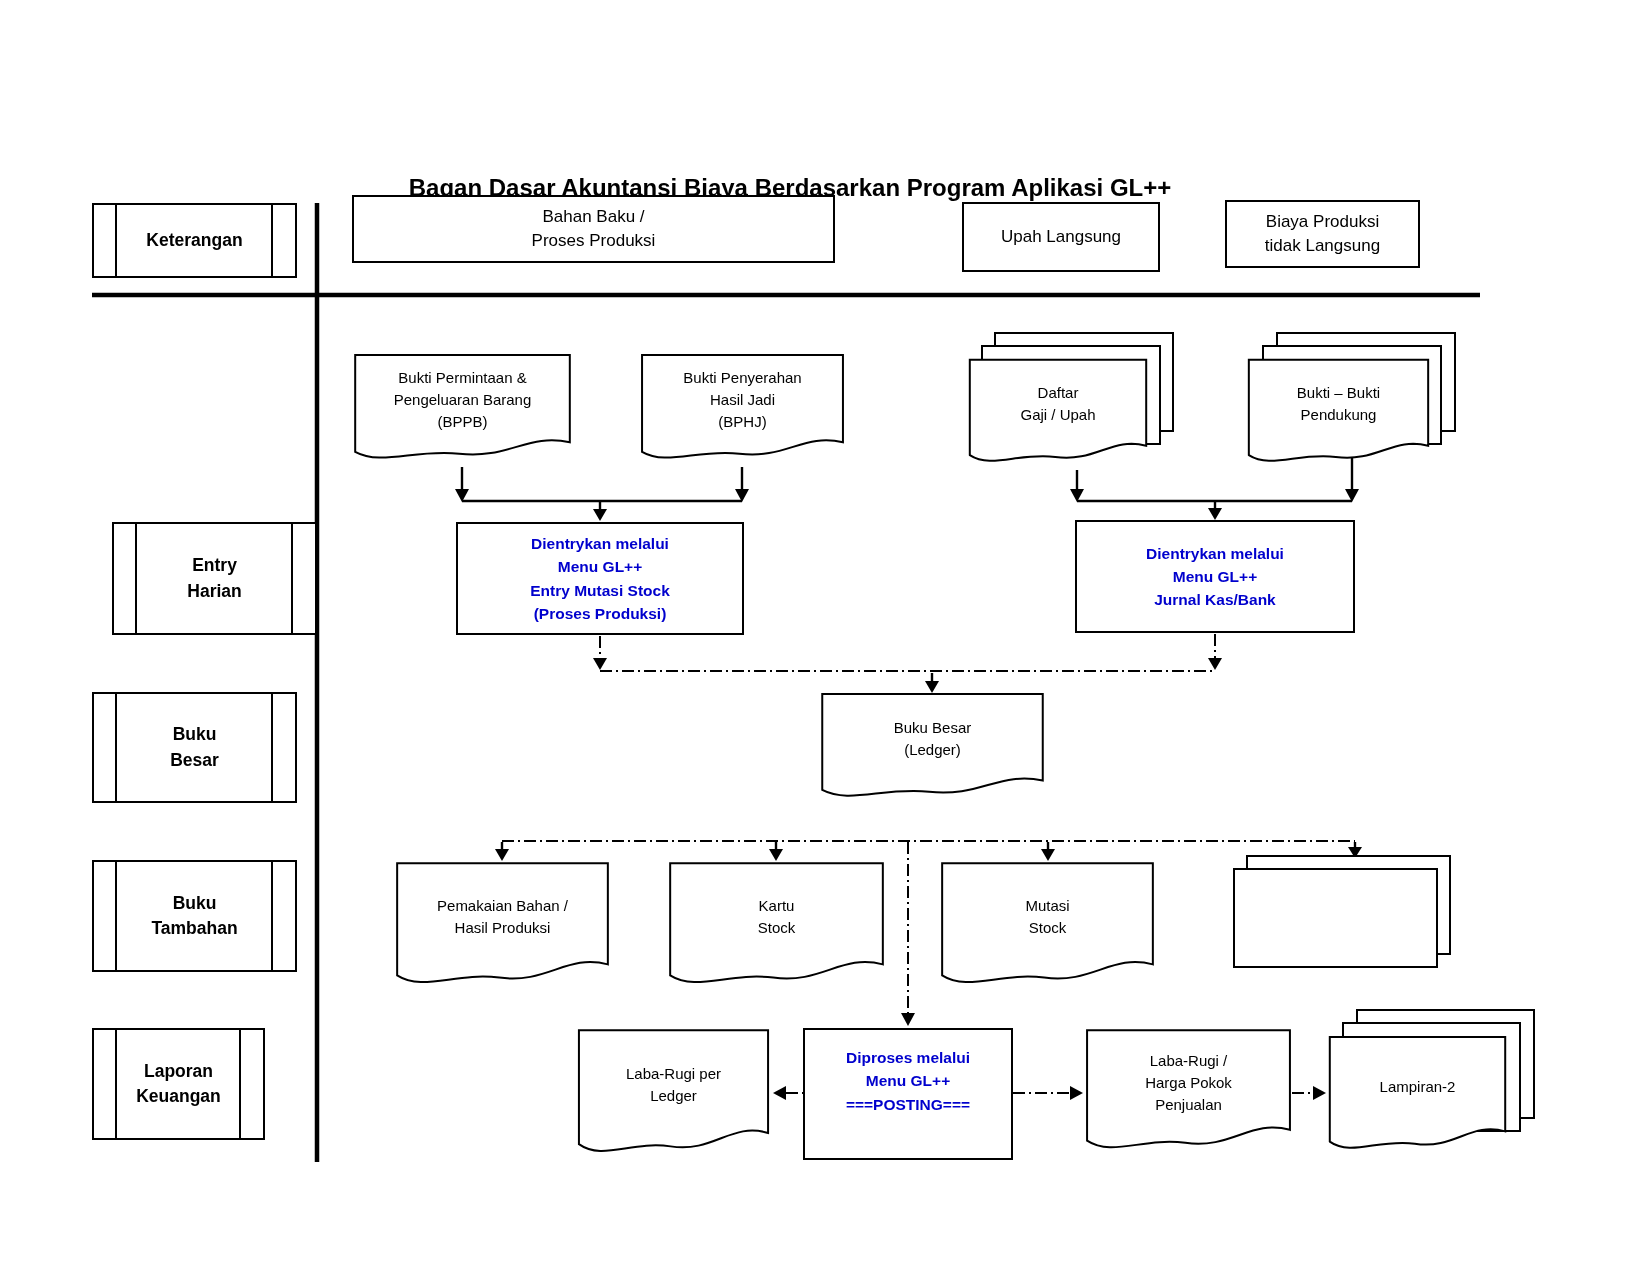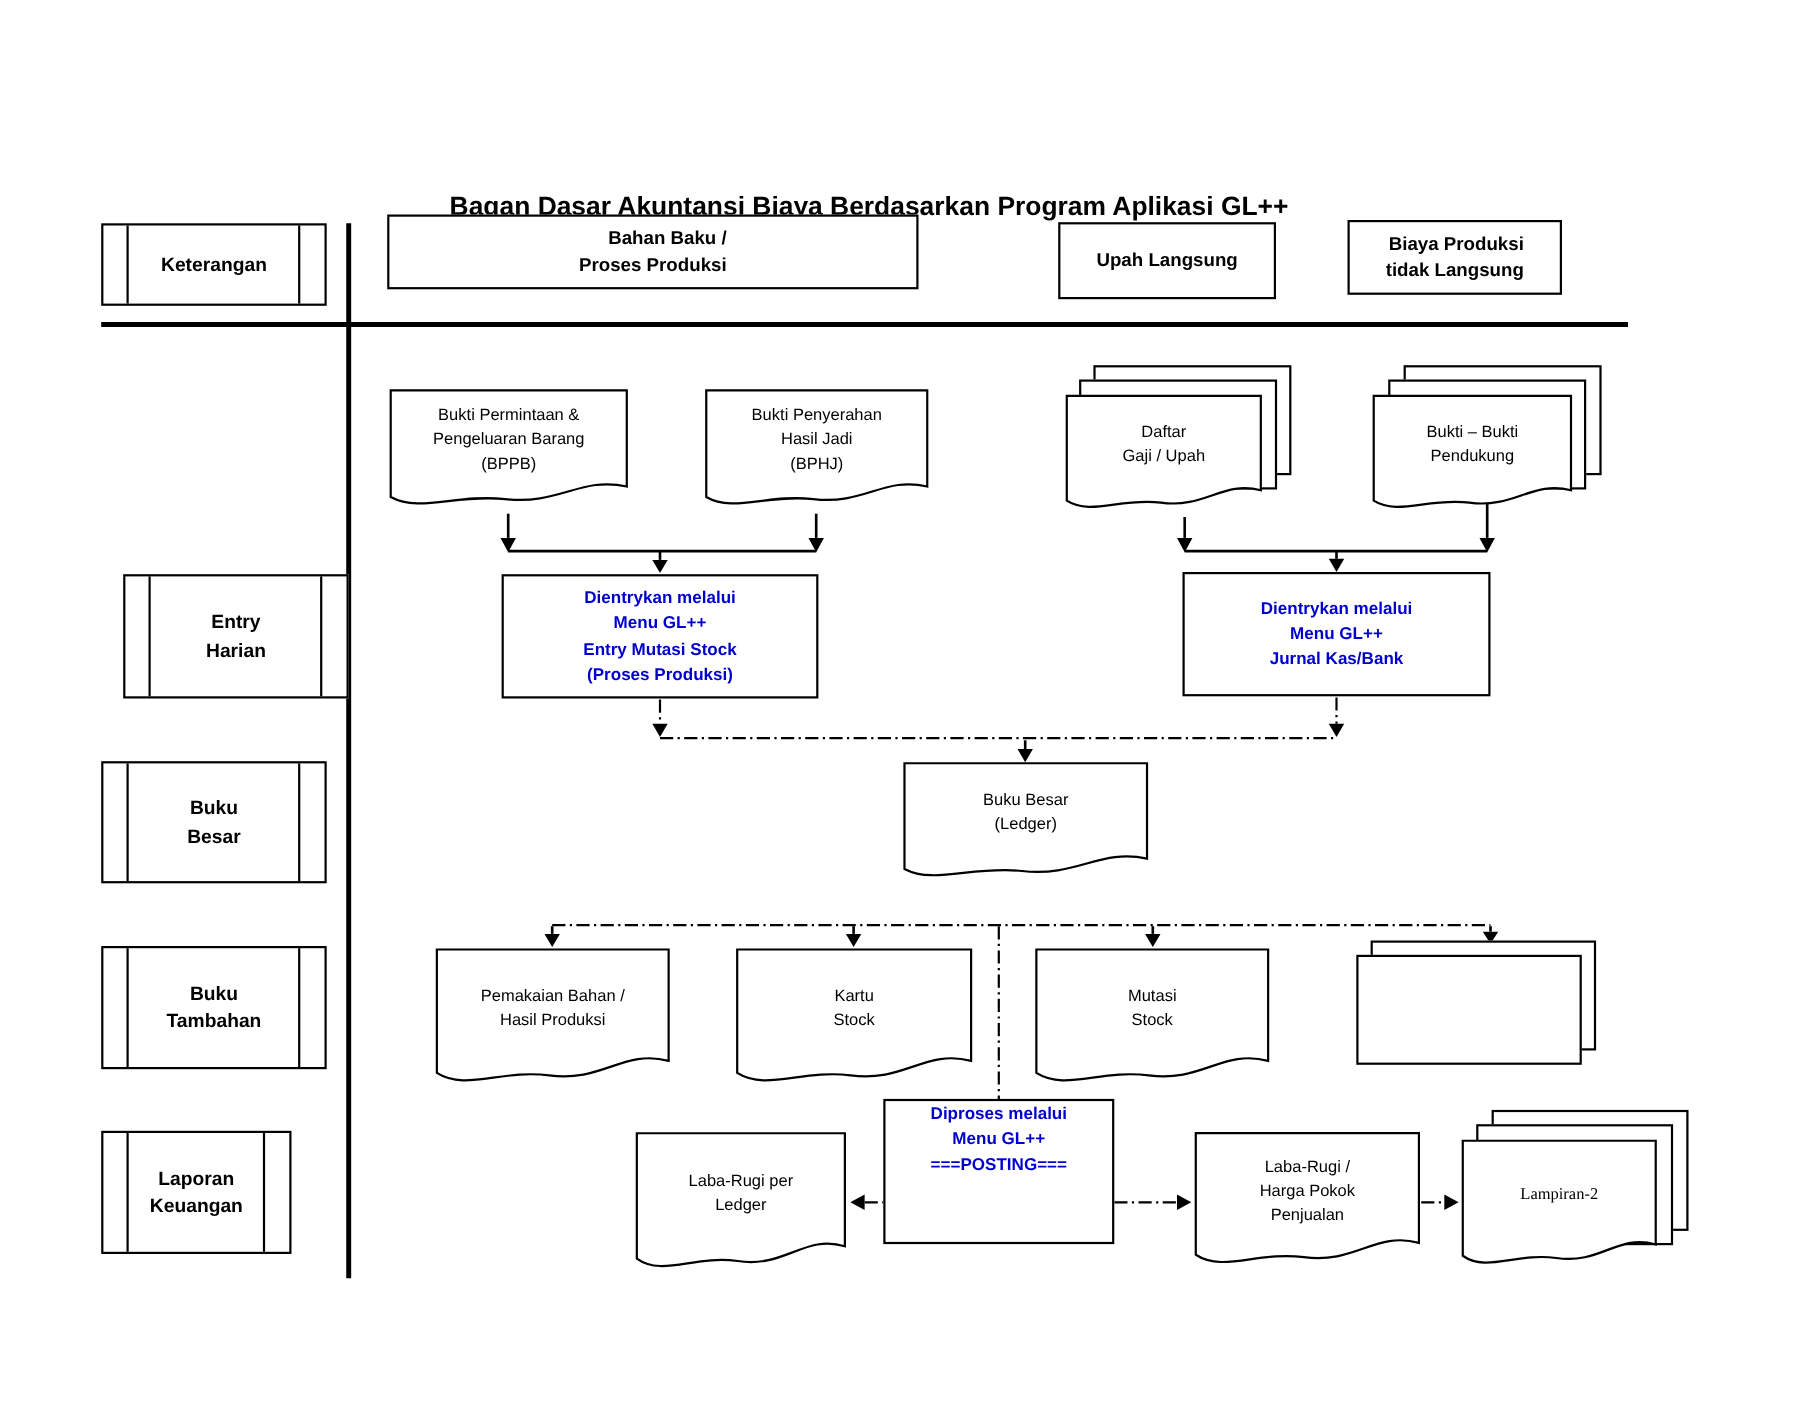--- a/index.html
+++ b/index.html
@@ -9,21 +9,21 @@
   }
   .title{
     position:absolute;left:270px;top:141px;width:1040px;
     font-size:24px;font-weight:bold;text-align:center;white-space:pre-line;margin-top:33px;
   }
   .box{
     position:absolute;background:#fff;border:2px solid #000;
     display:flex;align-items:center;justify-content:center;
     text-align:center;white-space:pre-line;z-index:2;box-sizing:border-box;
   }
-  .hdr{font-size:17px;font-weight:bold;line-height:1.4;text-align:right;}
+  .hdr{font-size:17px;font-weight:normal;line-height:1.4;}
   .side{font-size:17.5px;font-weight:bold;line-height:1.45;}
   .side .rule{position:absolute;top:0;bottom:0;width:2px;background:#000;}
   .side .rule.l{left:21px;} .side .rule.r{right:22px;}
   .bluebox{font-size:15.5px;font-weight:bold;line-height:1.5;}
   .doc{position:absolute;z-index:2;}
   .doc > svg{position:absolute;left:0;top:0;width:100%;height:100%;}
   .doc .txt{
     position:relative;z-index:2;height:100%;display:flex;align-items:center;justify-content:center;
     text-align:center;white-space:pre-line;font-size:15px;line-height:1.45;padding-bottom:20px;box-sizing:border-box;
   }
@@ -217,37 +217,37 @@
   </div>
 
   <div class="doc" style="left:577px;top:1028px;width:193px;height:134px;">
     <svg viewBox="0 0 200 120" preserveAspectRatio="none">
       <path d="M2,2 L198,2 L198,94 C160,84 142,112 97,106 C56,101 26,119 2,104 Z" fill="#fff" stroke="#000" stroke-width="2" vector-effect="non-scaling-stroke"></path>
     </svg>
     <div class="txt">Laba-Rugi per
 Ledger</div>
   </div>
 
-  <div class="box bluebox blue" style="left: 803px; top: 999px; width: 210px; height: 132px; align-items: flex-start; color: rgb(0, 0, 205);">Diproses melalui
+  <div class="box bluebox blue" style="left: 803px; top: 1028px; width: 210px; height: 132px; align-items: flex-start; padding-top: 16px; color: rgb(0, 0, 205);">Diproses melalui
 Menu GL++
 ===POSTING===</div>
 
   <div class="doc" style="left:1085px;top:1028px;width:207px;height:130px;">
     <svg viewBox="0 0 200 120" preserveAspectRatio="none">
       <path d="M2,2 L198,2 L198,94 C160,84 142,112 97,106 C56,101 26,119 2,104 Z" fill="#fff" stroke="#000" stroke-width="2" vector-effect="non-scaling-stroke"></path>
     </svg>
     <div class="txt">Laba-Rugi /
 Harga Pokok
 Penjualan</div>
   </div>
 
   <div class="stack" style="left:1328px;top:1009px;width:207px;height:149px;">
     <div class="page" style="left:28px;top:0;width:179px;height:110px;"></div>
     <div class="page" style="left:14px;top:13px;width:179px;height:110px;"></div>
-    <div class="doc" style="left:0;top:26px;width:179px;height:123px;font-family:Liberation Serif, serif;">
+    <div class="doc" style="left:0;top:26px;width:179px;height:123px;">
       <svg viewBox="0 0 200 120" preserveAspectRatio="none">
         <path d="M2,2 L198,2 L198,94 C160,84 142,112 97,106 C56,101 26,119 2,104 Z" fill="#fff" stroke="#000" stroke-width="2" vector-effect="non-scaling-stroke"></path>
       </svg>
       <div class="txt">Lampiran-2</div>
     </div>
   </div>
 
 </div>
 
 </body></html>

